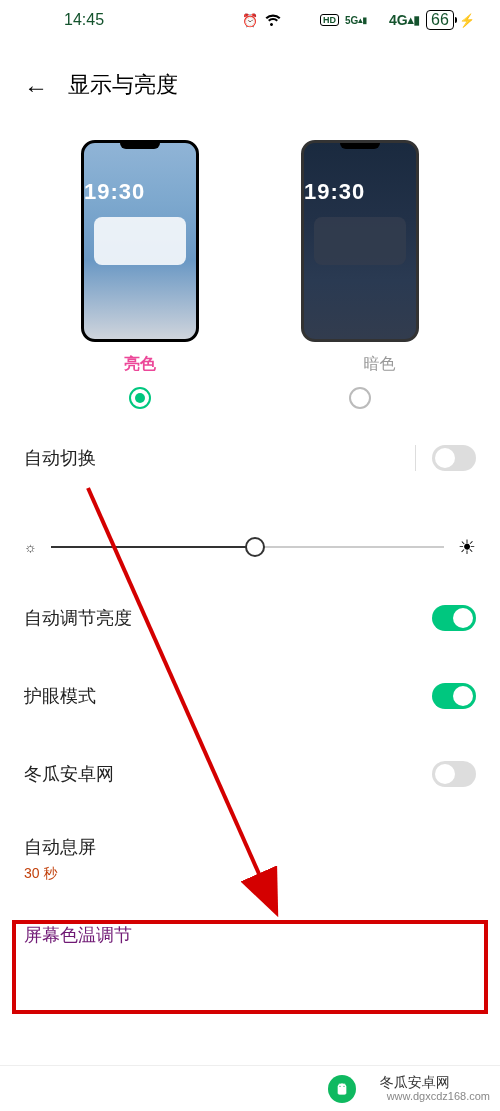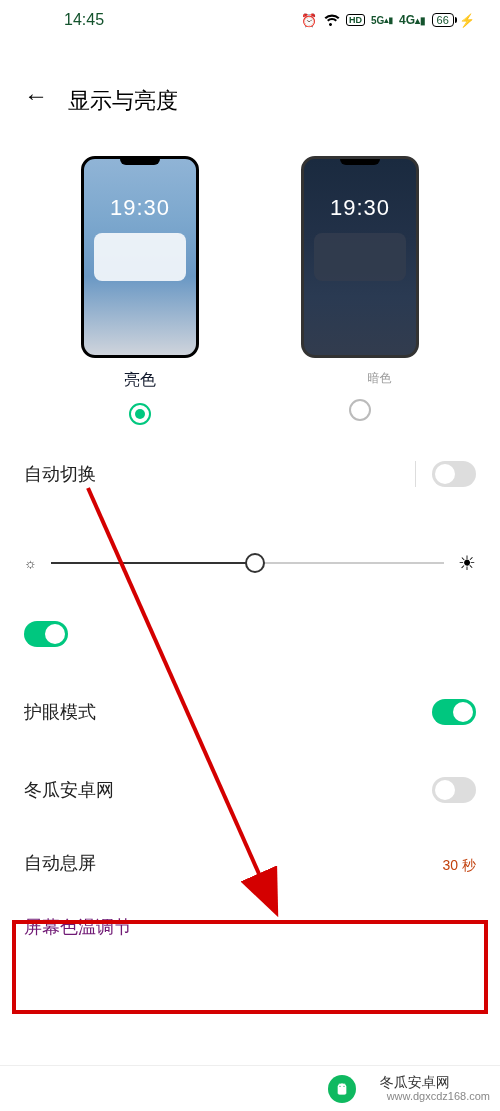--- a/index.html
+++ b/index.html
@@ -21,21 +21,21 @@
       font-size: 16px;
       color: #14532d;
     }
     .status-time { font-weight: 500; }
     .status-icons { display: flex; gap: 6px; align-items: center; font-size: 13px; }
     .status-icons span { display: inline-flex; align-items: center; }
     .battery-box {
       border: 1.5px solid #000;
       border-radius: 4px;
       padding: 0 4px;
-      font-size: 11px;
+      font-size: 16px;
       position: relative;
     }
     .battery-box::after {
       content: '';
       position: absolute;
       right: -4px;
       top: 50%;
       transform: translateY(-50%);
       width: 2px;
       height: 6px;
@@ -43,21 +43,21 @@
       border-radius: 0 2px 2px 0;
     }
     
     .header {
       display: flex;
       align-items: center;
       padding: 30px 24px 20px 24px;
       gap: 20px;
     }
     .back-arrow { font-size: 24px; cursor: pointer; }
-    .header-title { font-size: 22px; font-weight: 500; margin-top: 16px; }
+    .header-title { font-size: 22px; font-weight: 500; }
     
     .theme-row {
       display: flex;
       justify-content: space-around;
       padding: 20px 30px 10px 30px;
     }
     .theme-option { display: flex; flex-direction: column; align-items: center; gap: 12px; }
     .phone-mock {
       width: 118px;
       height: 202px;
@@ -74,46 +74,45 @@
       transform: translateX(-50%);
       width: 40px;
       height: 6px;
       background: #000;
       border-radius: 0 0 8px 8px;
     }
     .phone-time {
       position: absolute;
       top: 36px;
       width: 100%;
-      text-align: center;
       color: #fff;
       font-size: 22px;
-      font-weight: 400;
+      font-weight: 700;
       letter-spacing: 1px;
     }
     .phone-widget-light {
       position: absolute;
       top: 74px;
       left: 10px;
       right: 10px;
       height: 48px;
       background: rgba(255,255,255,0.85);
       border-radius: 8px;
     }
     .phone-widget-dark {
       position: absolute;
       top: 74px;
       left: 10px;
       right: 10px;
       height: 48px;
       background: rgba(50,60,78,0.9);
       border-radius: 8px;
     }
-    .theme-label-light { font-size: 16px; color: #0f172a; font-weight: 400; }
-    .theme-label-dark { font-size: 12px; color: #999; padding-left: 39px; }
+    .theme-label-light { font-size: 16px; color: #ec4899; font-weight: 700; }
+    .theme-label-dark { font-size: 16px; color: #999; padding-left: 39px; }
     .radio {
       width: 22px;
       height: 22px;
       border-radius: 50%;
       display: flex;
       align-items: center;
       justify-content: center;
     }
     .radio-selected { border: 2.5px solid #00c77f; }
     .radio-selected::after { content: ''; width: 10px; height: 10px; border-radius: 50%; background: #00c77f; }
@@ -245,23 +244,23 @@
 
 <div class="status-bar">
   <span class="status-time">14:45</span>
   <div class="status-icons">
     <span>⏰</span>
     <span>
       <svg width="16" height="12" viewBox="0 0 16 12">
           <path d="M8 10.5 a1.5 1.5 0 1 0 0 .001z M3 6 a7 7 0 0 1 10 0 l-1.5 1.5 a5 5 0 0 0 -7 0z M0.5 3.5 a11 11 0 0 1 15 0 l-1.5 1.5 a9 9 0 0 0 -12 0z" fill="#000"></path>
         </svg>
     </span>
-    <span style="border:1.5px solid #000;border-radius:3px;padding:0 2px;font-size:9px;font-weight:bold;">HD</span>
+    <span style="border:1.5px solid #000;border-radius:3px;padding:0 2px;font-size:9px;font-weight:bold;margin-left:33px;">HD</span>
     <span style="font-size:10px;font-weight:bold;">5G<sub>▴▮</sub></span>
-    <span style="font-size:12px;font-weight:bold;">4G<sub>▴▮</sub></span>
+    <span style="font-size:14px;font-weight:bold;margin-left:16px;">4G<sub>▴▮</sub></span>
     <span class="battery-box">
         <span>66</span>
       </span>
     <span>⚡</span>
   </div>
 </div>
 
 <div class="header">
   <span class="back-arrow">←</span>
   <span class="header-title">显示与亮度</span>
@@ -298,34 +297,35 @@
 <div class="brightness-row">
   <span class="sun-icon sun-small">☼</span>
   <div class="slider-track">
     <div class="slider-fill"></div>
     <div class="slider-thumb"></div>
   </div>
   <span class="sun-icon sun-large">☀</span>
 </div>
 
 <div class="setting-row">
+  <span class="setting-label">自动调节亮度</span>
   <div class="toggle toggle-on"></div>
 </div>
 
 <div class="setting-row">
   <span class="setting-label">护眼模式</span>
   <div class="toggle toggle-on"></div>
 </div>
 
 <div class="setting-row">
   <span class="setting-label">冬瓜安卓网</span>
   <div class="toggle toggle-off"></div>
 </div>
 
-<div class="setting-row" style="flex-direction:row;align-items:flex-start;padding-top:22px;padding-bottom:22px;">
+<div class="setting-row" style="flex-direction:column;align-items:flex-start;padding-top:22px;padding-bottom:22px;">
   <span class="setting-label">自动息屏</span>
   <span class="setting-sub">30 秒</span>
 </div>
 
 <div class="faded">屏幕色温调节</div>
 
 <div class="highlight-box"></div>
 
 <svg class="arrow-svg">
   <defs>

